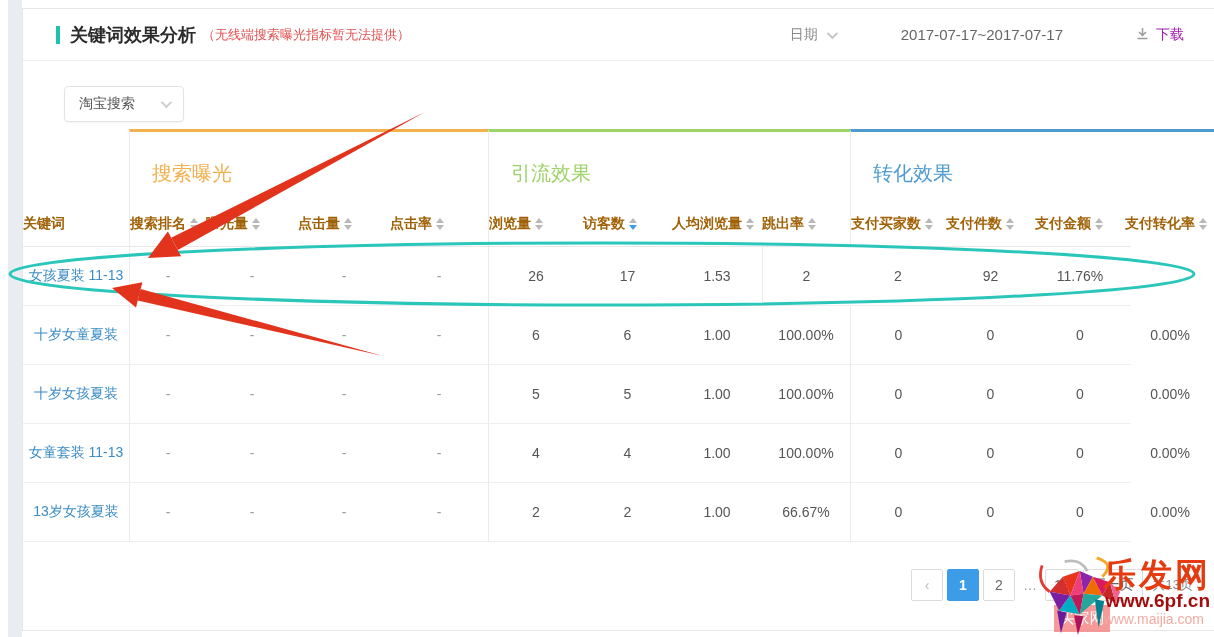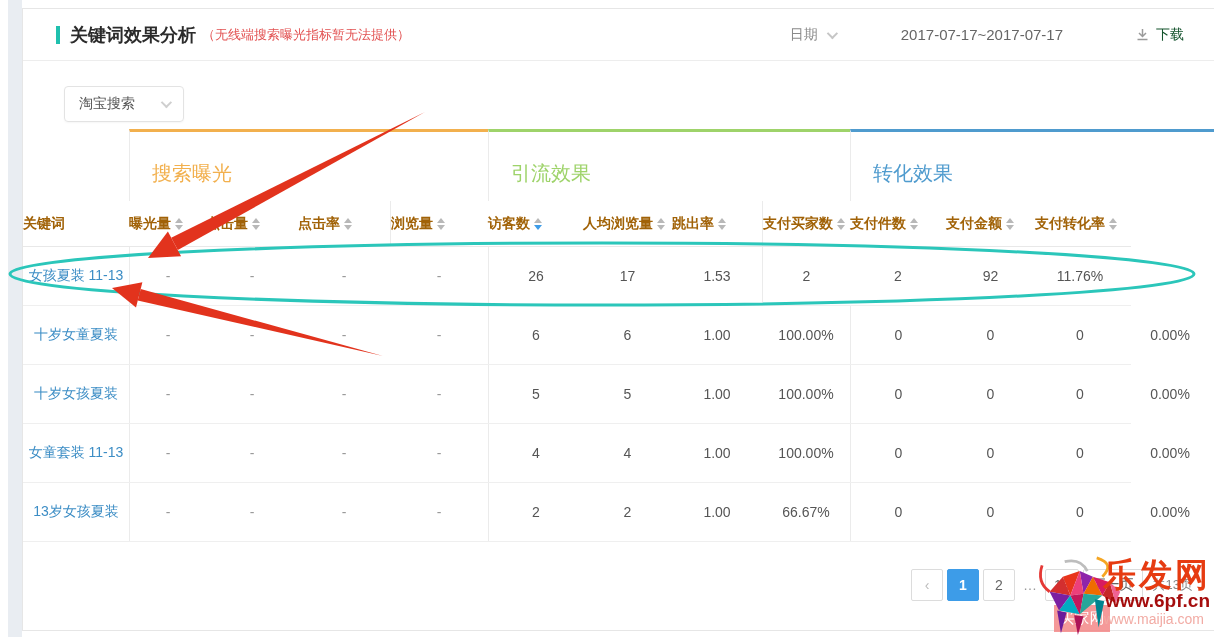--- a/index.html
+++ b/index.html
@@ -16,21 +16,21 @@
   .topbar { height:52px; display:flex; align-items:center; padding:0 30px 0 33px;
     border-bottom:1px solid #ededed; }
   .accent { width:4px; height:18px; background:#1fc0ae; margin-right:10px; }
   .title { font-size:18px; font-weight:bold; color:#2b2b2b; }
   .note { font-size:13px; color:#e25050; margin-left:6px; }
   .spacer { flex:1; }
   .datectl { display:flex; align-items:center; color:#8a8a8a; font-size:14px; cursor:pointer; }
   .chev { width:8px; height:8px; border-right:2px solid #c6c6c6; border-bottom:2px solid #c6c6c6;
     transform:rotate(45deg) translateY(-2px); display:inline-block; margin-left:9px; }
   .daterange { color:#666; font-size:15px; margin:0 72px 0 66px; }
-  .download { display:flex; align-items:center; gap:6px; color:#14532d; font-size:14px; cursor:pointer; }
+  .download { display:flex; gap:6px; color:#a21caf; font-size:14px; cursor:pointer; }
 
   
   .dropdown { display:inline-flex; align-items:center; margin:25px 0 0 41px;
     border:1px solid #e3e3e3; border-radius:4px; padding:8px 14px; height:36px;
     font-size:14px; color:#555; box-shadow:0 1px 2px rgba(0,0,0,.04); cursor:pointer; }
   .dropdown .chev { margin-left:26px; border-color:#cfcfcf; }
 
   
   .table { margin-top:7px; width:1108px; position:relative; }
   .grow { display:grid; grid-template-columns:106px 359px 362px 365px; height:72px; }
@@ -121,20 +121,27 @@
         <div class="gcell" style="border-top-color: rgb(158, 211, 106);">
           <div class="glabel" style="color: rgb(158, 211, 106);">引流效果</div>
         </div>
         <div class="gcell" style="border-top-color: rgb(79, 155, 206);">
           <div class="glabel" style="color: rgb(79, 155, 206);">转化效果</div>
         </div>
       </div>
     <div class="trow theadrow" id="theadrow">
         <div class="th">
           <span>关键词</span>
+        </div>
+        <div class="th gb sortable">
+          <span>搜索排名</span>
+          <span class="sort">
+            <i class="u"></i>
+            <i class="d"></i>
+          </span>
         </div>
         <div class="th sortable">
           <span>曝光量</span>
           <span class="sort">
             <i class="u"></i>
             <i class="d"></i>
           </span>
         </div>
         <div class="th sortable">
           <span>点击量</span>

